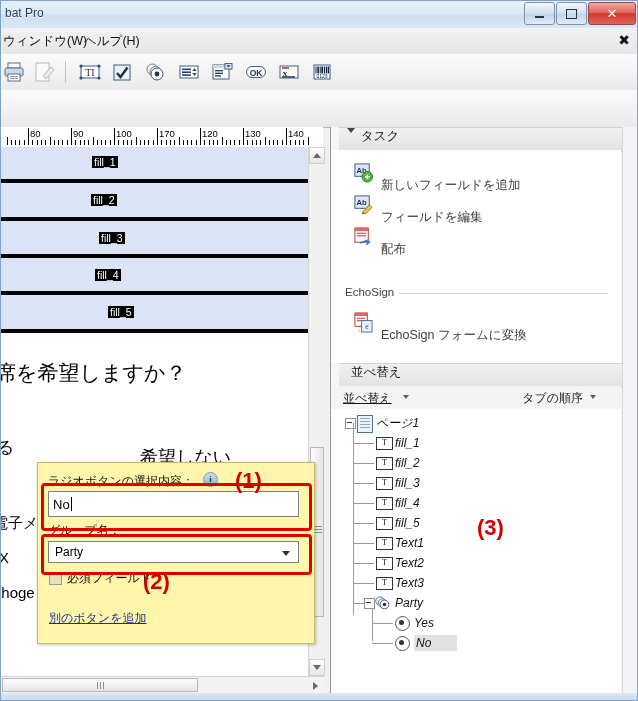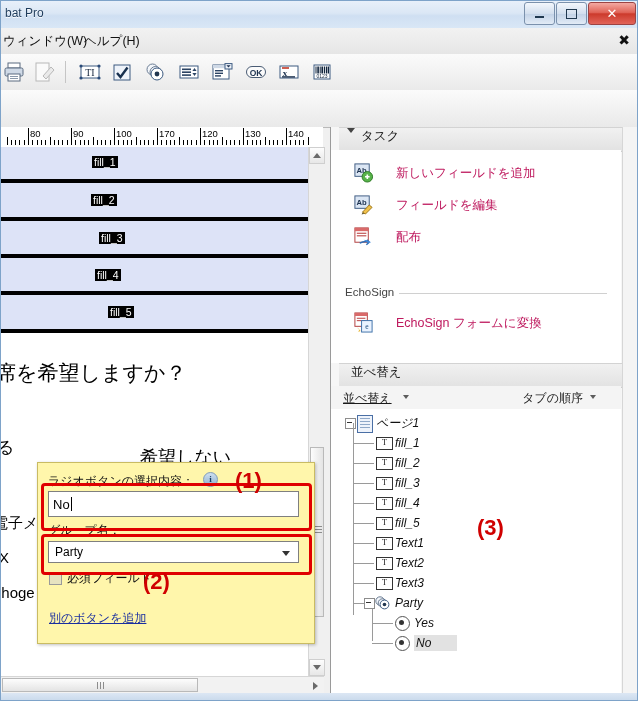--- a/index.html
+++ b/index.html
@@ -116,21 +116,21 @@
     border-left:1px solid #9a9a9a;}
   .secthead{position:absolute;left:8px;width:290px;height:23px;
     background:linear-gradient(to bottom,#f1f1f1,#e2e2e2);border-top:1px solid #d3d3d3;
     border-bottom:1px solid #cdcdcd;display:flex;align-items:flex-start;}
   .secthead .tri{margin:0 6px 0 8px;width:0;height:0;border-left:4.5px solid transparent;
     border-right:4.5px solid transparent;border-top:5px solid #444;}
   .secthead .t{font-size:12.5px;color:#1a1a1a;}
   .taskarea{position:absolute;left:0;top:23px;width:290px;height:213px;background:#fff;}
   .trow{position:absolute;left:0;width:320px;height:34px;text-align:center;}
   .trow .ic{position:absolute;left:22px;top:6px;width:21px;height:21px;}
-  .trow .tx{position:absolute;left:50px;top:9px;font-size:12.5px;color:#be185d;white-space:nowrap;margin-left:15px;}
+  .trow .tx{position:absolute;left:50px;top:21px;font-size:12.5px;color:#404040;white-space:nowrap;}
   .trow .dd{position:absolute;right:18px;top:14px;}
   .divrow{position:absolute;left:0;width:290px;height:20px;}
   .divrow .lb{position:absolute;left:14px;top:2px;font-size:11.5px;color:#444;background:#fff;padding-right:5px;}
   .divrow .ln{position:absolute;left:14px;right:14px;top:9px;height:1px;background:#d0d0d0;}
 
   .sortbar{position:absolute;left:0;width:290px;height:23px;background:#f4f4f4;
     border-bottom:1px solid #cdcdcd;}
   .sortbar .a{position:absolute;top:4px;font-size:12px;color:#1a1a1a;text-decoration:underline;}
   .sortbar .b{position:absolute;top:4px;font-size:12px;color:#1a1a1a;}
 

